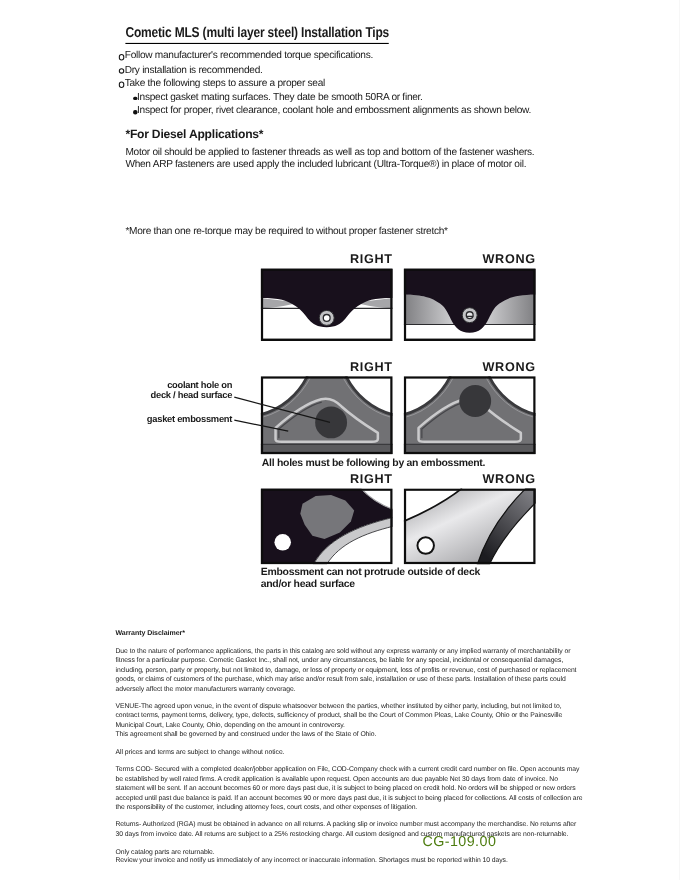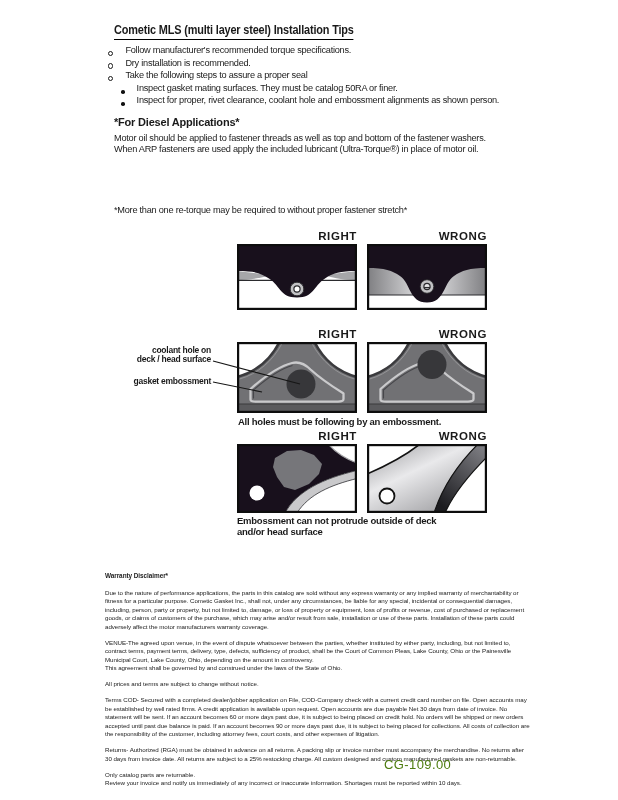--- a/index.html
+++ b/index.html
@@ -1,21 +1,21 @@
 <!DOCTYPE html>
 <html><head>
 <meta charset="utf-8">
 <style>
   html,body{margin:0;padding:0;background:#e8e8e8;}
   .page{position:relative;width:618px;height:800px;background:#ffffff;overflow:hidden;
         font-family:"Liberation Sans",sans-serif;color:#1a1a1a;margin:0 auto;}
   .abs{position:absolute;}
   .title{left:114px;top:22px;font-size:13px;font-weight:700;letter-spacing:-0.2px;
          border-bottom:1.7px solid #000;padding-bottom:2px;transform:scaleX(.84);transform-origin:left top;white-space:nowrap;}
-  .tip{display:flex;align-items:flex-end;gap:12px;font-size:9.2px;letter-spacing:-0.25px;line-height:11px;white-space:nowrap;}
+  .tip{display:flex;align-items:center;gap:0;font-size:9.2px;letter-spacing:-0.25px;line-height:11px;white-space:nowrap;}
   .mk{flex:none;width:3.4px;height:3.4px;border-radius:50%;margin-top:3.2px;}
   .mk.o{border:1px solid #1a1a1a;}
   .mk.f{background:#111;width:3.6px;height:3.6px;}
   .h2{font-size:11px;font-weight:700;letter-spacing:-0.2px;}
   .para{font-size:9.2px;letter-spacing:-0.25px;line-height:11px;white-space:pre-line;width:460px;}
   .fig-label{width:120px;text-align:right;font-size:11.5px;font-weight:700;letter-spacing:0.6px;}
   .caption{font-size:9.5px;font-weight:700;letter-spacing:-0.25px;line-height:11px;white-space:pre-line;}
   .ann{width:112px;text-align:right;font-size:8.5px;font-weight:700;letter-spacing:-0.25px;line-height:9px;white-space:pre-line;}
   .dbox{display:block;}
   .disc{left:105px;top:572px;width:427px;font-size:6.2px;line-height:8.5px;letter-spacing:-0.05px;color:#222;}
@@ -37,25 +37,25 @@
   <div class="abs tip" style="left:108px;top:57.5px">
     <span class="mk o"></span>
     <span>Dry installation is recommended.</span>
   </div>
   <div class="abs tip" style="left:108px;top:70px">
     <span class="mk o"></span>
     <span>Take the following steps to assure a proper seal</span>
   </div>
   <div class="abs tip" style="left:121px;top:82.5px">
     <span class="mk f"></span>
-    <span>Inspect gasket mating surfaces.  They must be catalog 50RA or finer.</span>
+    <span>Inspect gasket mating surfaces.  They date be smooth 50RA or finer.</span>
   </div>
   <div class="abs tip" style="left:121px;top:95px">
     <span class="mk f"></span>
-    <span>Inspect for proper, rivet clearance, coolant hole and embossment alignments as shown person.</span>
+    <span>Inspect for proper, rivet clearance, coolant hole and embossment alignments as shown below.</span>
   </div>
 
   <div class="abs h2" style="left:114px;top:116px">*For Diesel Applications*</div>
   <div class="abs para" style="left:114px;top:133px">Motor oil should be applied to fastener threads as well as top and bottom of the fastener washers.
 When ARP fasteners are used apply the included lubricant (Ultra-Torque®) in place of motor oil.</div>
   <div class="abs para" style="left:114px;top:205px">*More than one re-torque may be required to without proper fastener stretch*</div>
 
   <div class="abs fig-label" style="left:237px;top:230px">RIGHT</div>
   <div class="abs fig-label" style="left:367px;top:230px">WRONG</div>
 

